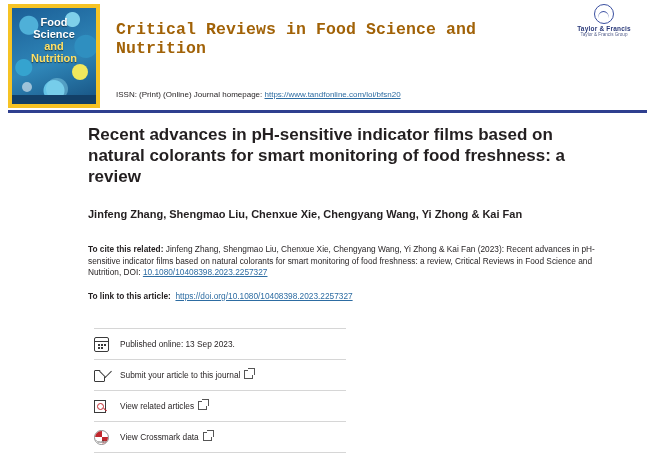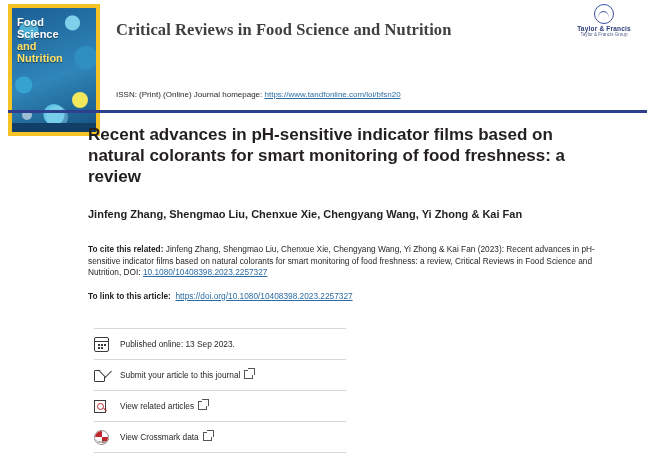--- a/index.html
+++ b/index.html
@@ -25,24 +25,25 @@
   .masthead {
     position: relative;
     height: 112px;
     border-bottom: none;
   }
   .cover {
     position: absolute;
     left: 8px;
     top: 4px;
     width: 92px;
-    height: 132px;
+    height: 104px;
     background: #f6c324;
     padding: 4px;
     box-sizing: border-box;
+    text-align: center;
   }
   .cover-inner {
     position: relative;
     width: 100%;
     height: 100%;
     background: #1e6fa8;
     background-image:
       radial-gradient(circle at 20% 18%, #4fb0d8 0 9px, transparent 10px),
       radial-gradient(circle at 72% 12%, #7fd0ea 0 7px, transparent 8px),
       radial-gradient(circle at 88% 40%, #2f8fc0 0 11px, transparent 12px),
@@ -75,24 +76,24 @@
     left: 0; right: 0; bottom: 0;
     height: 9px;
     background: #123f67;
   }
 
   .journal-title {
     position: absolute;
     left: 116px;
     top: 20px;
     width: 420px;
-    font-family: Liberation Serif, serif;
+    font-family: Liberation Mono, monospace;
     font-size: 16.5px;
     font-weight: bold;
-    color: #404040;
+    color: #a16207;
     letter-spacing: .1px;
   }
 
   .tf-logo {
     position: absolute;
     right: 8px;
     top: 4px;
     width: 86px;
     text-align: center;
     font-size: 5px;

